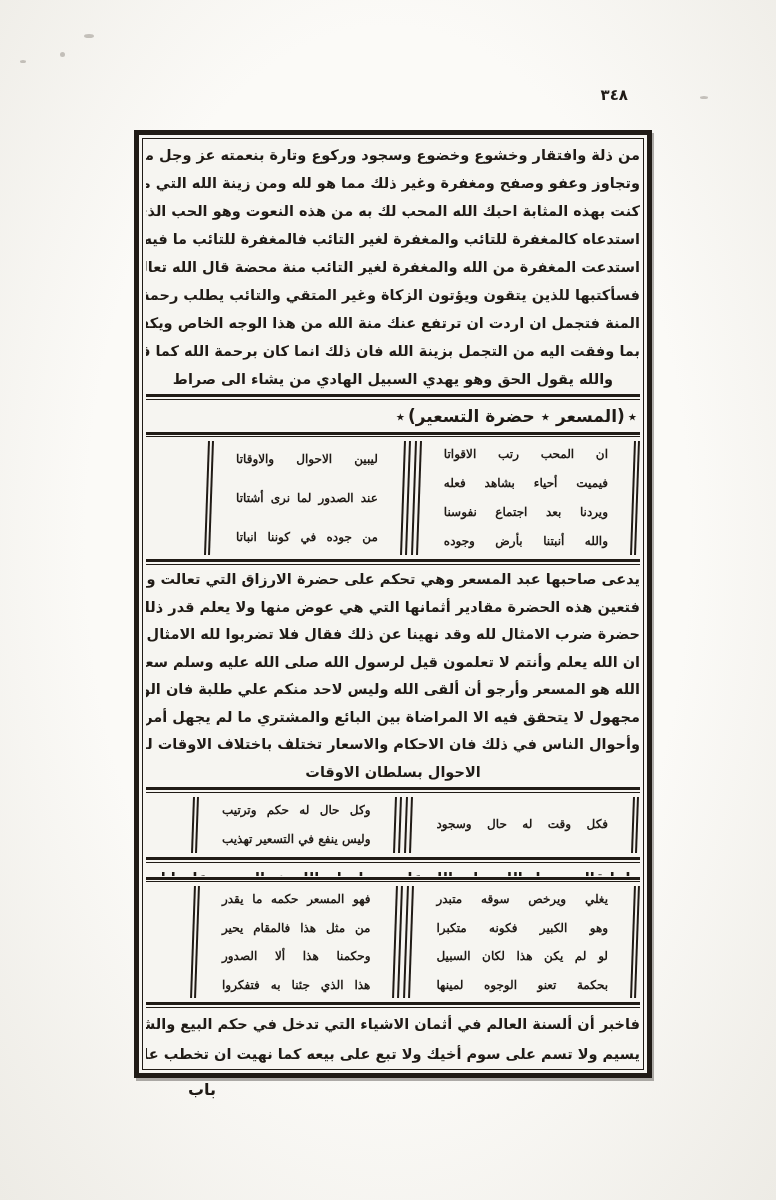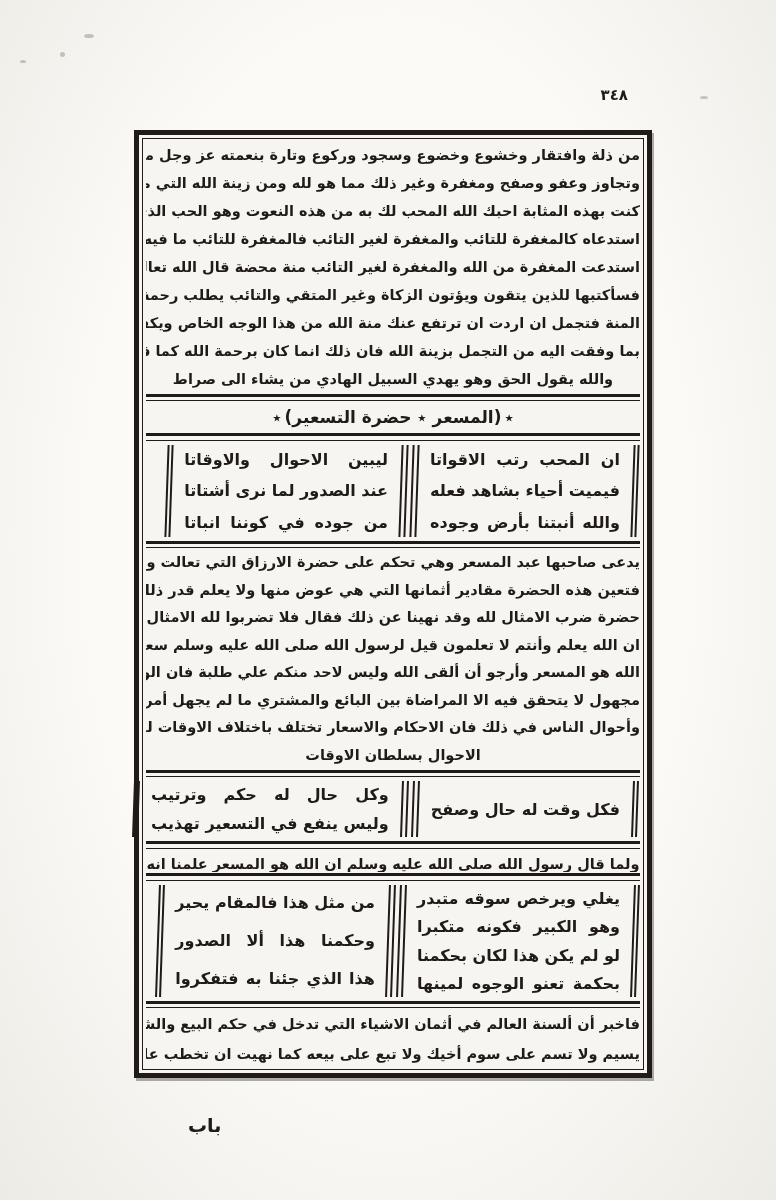--- a/index.html
+++ b/index.html
@@ -41,57 +41,58 @@
   }
   .prose-mid .tline{height:27.5px;line-height:27.5px;}
   .prose-bottom .tline{height:30px;line-height:30px;}
   .center-last{text-align:center;text-align-last:center;white-space:normal;}
   .rule{
     height:8px;margin:1px 0;
     border-top:3px solid var(--ink);
     border-bottom:1px solid var(--ink);
   }
   .heading{
-    height:30px;line-height:30px;text-align:center;
+    height:30px;line-height:30px;
     font-size:17px;font-weight:bold;
   }
   .heading .star{padding:0 3px;}
   .poem{
     display:flex;align-items:stretch;
     padding:2px 0;
   }
   .vbar{
     width:7px;flex:0 0 7px;
     border-right:2px solid var(--ink);
     border-left:2px solid var(--ink);
     transform:skewX(-2deg);
     margin:1px 2px;
   }
   .vbar.single{width:6px;flex-basis:6px;}
   .poem .col{display:flex;flex-direction:column;justify-content:space-around;}
   .vline{
     line-height:29px;height:29px;
-    font-size:16px;font-weight:bold;
+    font-size:12px;font-weight:bold;
     text-align:justify;text-align-last:justify;
     white-space:nowrap;overflow:hidden;
-    padding:0 10px;
+    padding:0 22px;
+    font-family:Liberation Serif, serif;
   }
   .col-r{flex:1.12;}
   .col-l{flex:1;}
   .endgap{flex:0 0 58px;}
   .endgap-sm{flex:0 0 44px;}
   .hadith{
     height:28px;line-height:28px;
     font-size:14.5px;font-weight:bold;
     text-align:center;text-align-last:center;
     white-space:nowrap;overflow:hidden;
   }
   .catchword{
-    position:absolute;left:188px;top:1114px;
-    font-size:19px;font-weight:bold;direction:rtl;
+    position:absolute;left:188px;top:1080px;
+    font-size:16px;font-weight:bold;direction:rtl;
   }
 </style>
 </head>
 <body>
 
 <div class="speck" style="left:84px;top:34px;width:10px;height:4px;"></div>
 <div class="speck" style="left:20px;top:60px;width:6px;height:3px;"></div>
 <div class="speck" style="left:700px;top:96px;width:8px;height:3px;"></div>
 <div class="speck" style="left:60px;top:052px;width:5px;height:5px;"></div>
 
@@ -117,20 +118,21 @@
     <span class="star">٭</span><span>(المسعر ٭ حضرة التسعير)</span><span class="star">٭</span>
   </div>
 
   <div class="rule"></div>
 
   <div class="poem" style="height:120px;">
     <div class="vbar single"></div>
     <div class="col col-r">
       <div class="vline">ان المحب رتب الاقواتا</div>
       <div class="vline">فيميت أحياء بشاهد فعله</div>
+      <div class="vline">ويردنا بعد اجتماع نفوسنا</div>
       <div class="vline">والله أنبتنا بأرض وجوده</div>
     </div>
     <div class="vbar"></div>
     <div class="vbar"></div>
     <div class="col col-l">
       <div class="vline">ليبين الاحوال والاوقاتا</div>
       <div class="vline">عند الصدور لما نرى أشتاتا</div>
       <div class="vline">من جوده في كوننا انباتا</div>
     </div>
     <div class="vbar single"></div>
@@ -148,21 +150,21 @@
     <div class="tline">مجهول لا يتحقق فيه الا المراضاة بين البائع والمشتري ما لم يجهل أمر السوق بالوقت والزمان</div>
     <div class="tline">وأحوال الناس في ذلك فان الاحكام والاسعار تختلف باختلاف الاوقات لما يختلف من</div>
     <div class="tline center-last">الاحوال بسلطان الاوقات</div>
   </div>
 
   <div class="rule"></div>
 
   <div class="poem" style="height:62px;">
     <div class="vbar single"></div>
     <div class="col col-r">
-      <div class="vline">فكل وقت له حال وصفح</div>
+      <div class="vline">فكل وقت له حال وسجود</div>
     </div>
     <div class="vbar"></div>
     <div class="vbar"></div>
     <div class="col col-l">
       <div class="vline">وكل حال له حكم وترتيب</div>
       <div class="vline">وليس ينفع في التسعير تهذيب</div>
     </div>
     <div class="vbar single"></div>
     <div class="endgap-sm"></div>
   </div>
@@ -171,26 +173,27 @@
 
   <div class="hadith">ولما قال رسول الله صلى الله عليه وسلم ان الله هو المسعر علمنا انه</div>
 
   <div class="rule"></div>
 
   <div class="poem" style="height:118px;">
     <div class="vbar single"></div>
     <div class="col col-r">
       <div class="vline">يغلي ويرخص سوقه متبدر</div>
       <div class="vline">وهو الكبير فكونه متكبرا</div>
-      <div class="vline">لو لم يكن هذا لكان بحكمنا</div>
+      <div class="vline">لو لم يكن هذا لكان السبيل</div>
       <div class="vline">بحكمة تعنو الوجوه لمينها</div>
     </div>
     <div class="vbar"></div>
     <div class="vbar"></div>
     <div class="col col-l">
+      <div class="vline">فهو المسعر حكمه ما يقدر</div>
       <div class="vline">من مثل هذا فالمقام يحير</div>
       <div class="vline">وحكمنا هذا ألا الصدور</div>
       <div class="vline">هذا الذي جئنا به فتفكروا</div>
     </div>
     <div class="vbar single"></div>
     <div class="endgap-sm"></div>
   </div>
 
   <div class="rule"></div>
 

